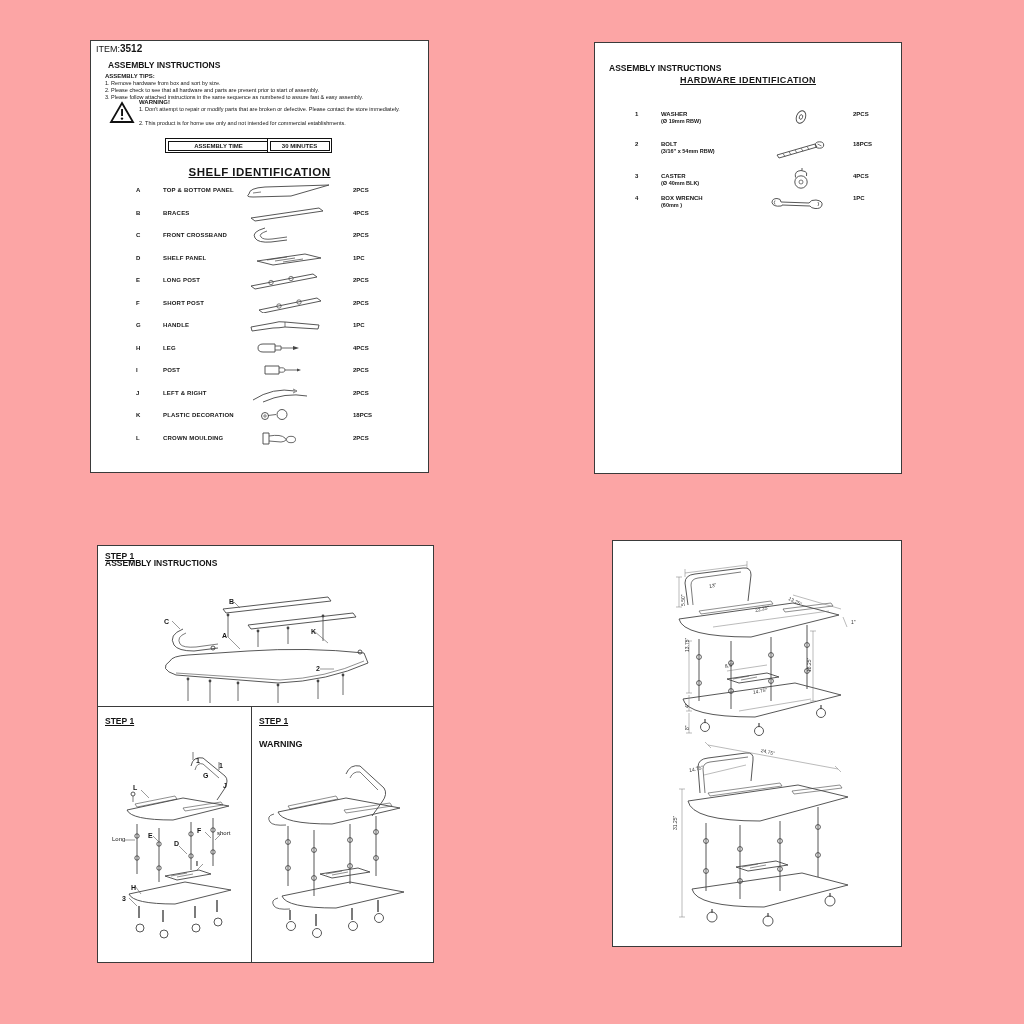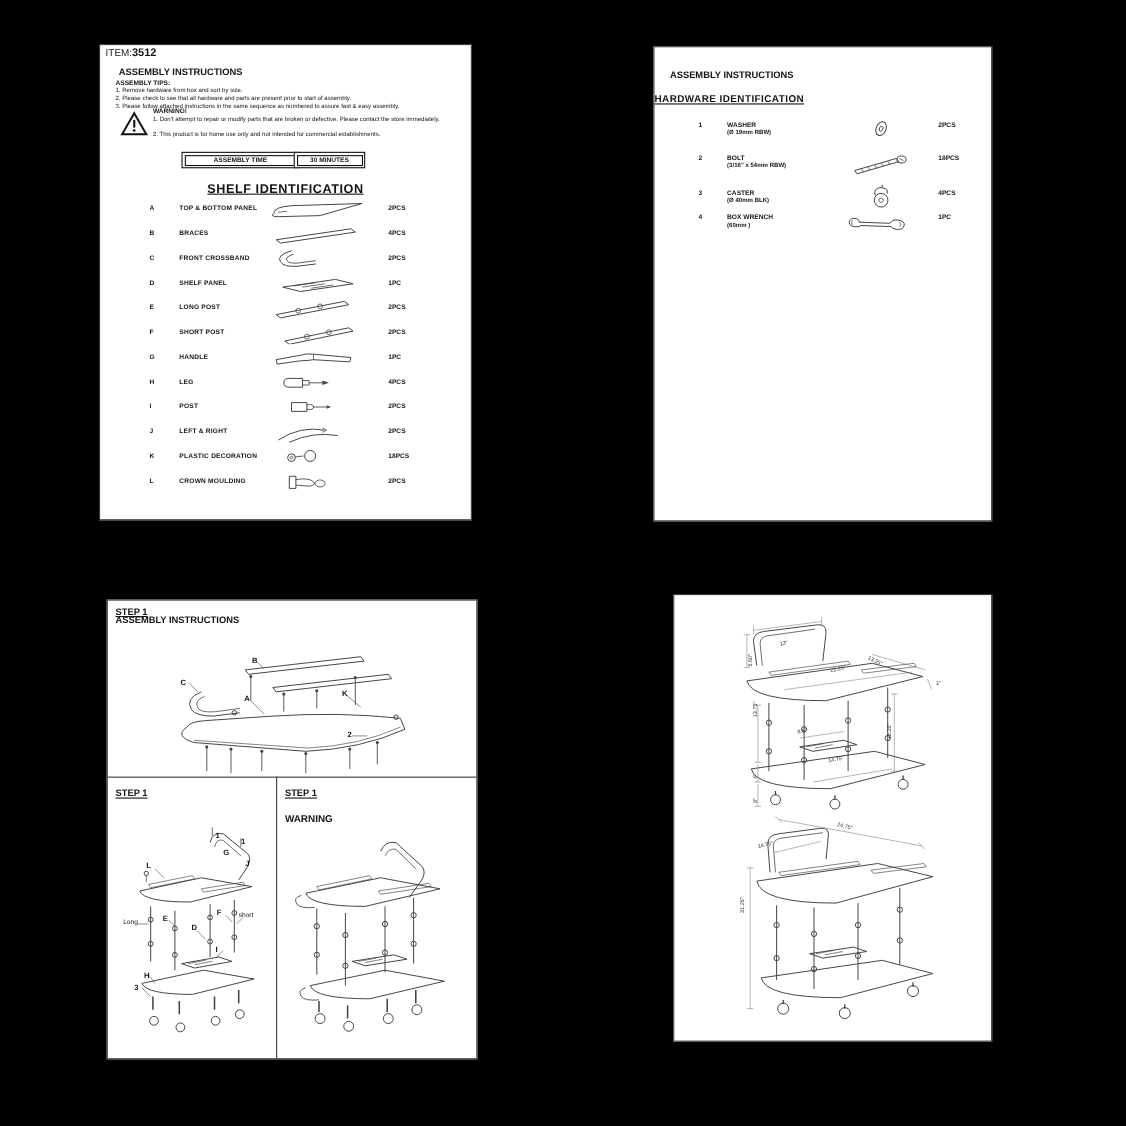--- a/index.html
+++ b/index.html
@@ -1,16 +1,16 @@
 <!DOCTYPE html>
 <html><head>
 <meta charset="utf-8">
 <style>
   html,body{margin:0;padding:0;background:#fff;}
-  #page{position:relative;width:1024px;height:1024px;background:#000000;
+  #page{position:relative;width:1024px;height:1024px;background:#fca5a5;
         font-family:"Liberation Sans",sans-serif;color:#151515;overflow:hidden;}
   .panel{position:absolute;background:#fff;border:1px solid #3a3a3a;}
   .abs{position:absolute;}
   .b{font-weight:bold;}
   .u{text-decoration:underline;}
   .t5{font-size:5.5px;line-height:7px;}
   .t6{font-size:6px;line-height:7.5px;}
   .t8{font-size:8.5px;}
   .t9{font-size:9px;}
   .t11{font-size:11.5px;}
@@ -207,21 +207,21 @@
             <path d="M30,8 Q42,6 46,10 Q49,13 42,14 L30,13" fill="none" stroke="#444" stroke-width="0.8"></path>
             <ellipse cx="52" cy="11.5" rx="4.5" ry="3.2" fill="none" stroke="#444" stroke-width="0.8"></ellipse>
           </svg>
         </span>
       <span class="pqty">2PCS</span>
     </div>
   </div>
 
   <div class="panel" style="left:594px;top:42px;width:306px;height:430px;">
     <div class="abs t8 b" style="left:14px;top:20px;">ASSEMBLY INSTRUCTIONS</div>
-    <div class="abs t9 b u" style="left:0;top:42px;width:100%;letter-spacing:.4px;">HARDWARE IDENTIFICATION</div>
+    <div class="abs t9 b u" style="left:0;top:32px;width:100%;text-align:center;letter-spacing:.4px;">HARDWARE IDENTIFICATION</div>
 
     <div class="abs" style="top:68px;left:0;width:100%;height:24px;">
       <span class="hnum">1</span>
       <span class="hname">WASHER</span>
       <span class="hspec" style="top:7px;">(Ø 19mm RBW)</span>
       <span class="hdraw" style="top:-4px;">
           <svg width="80" height="22" viewBox="0 0 80 22">
             <ellipse cx="40" cy="10" rx="4.5" ry="6.5" fill="none" stroke="#444" stroke-width="0.9" transform="rotate(22 40 10)"></ellipse>
             <ellipse cx="40" cy="10" rx="1.6" ry="2.4" fill="none" stroke="#444" stroke-width="0.8" transform="rotate(22 40 10)"></ellipse>
           </svg>

